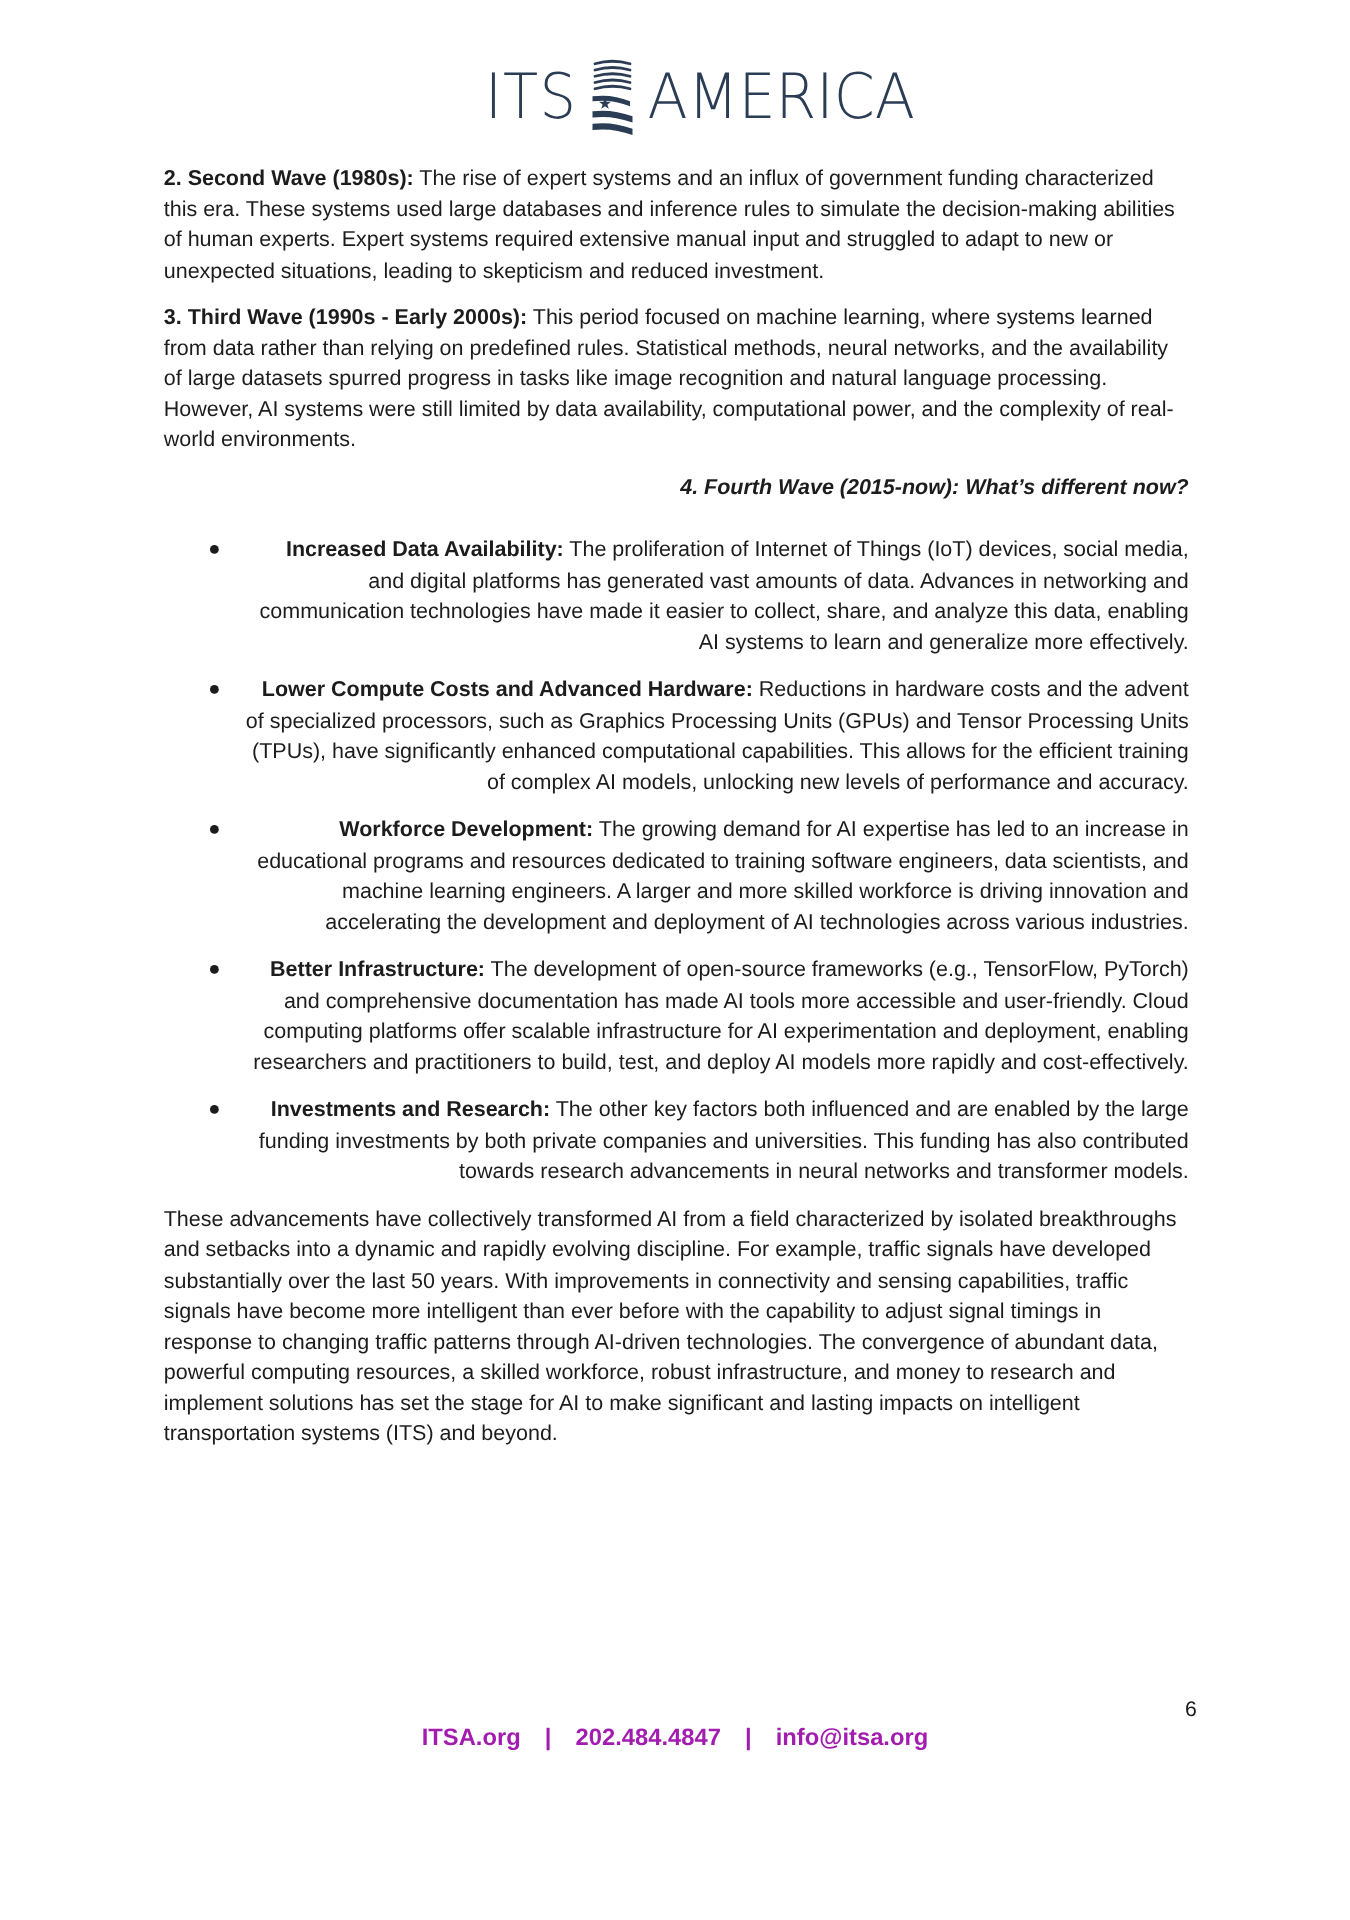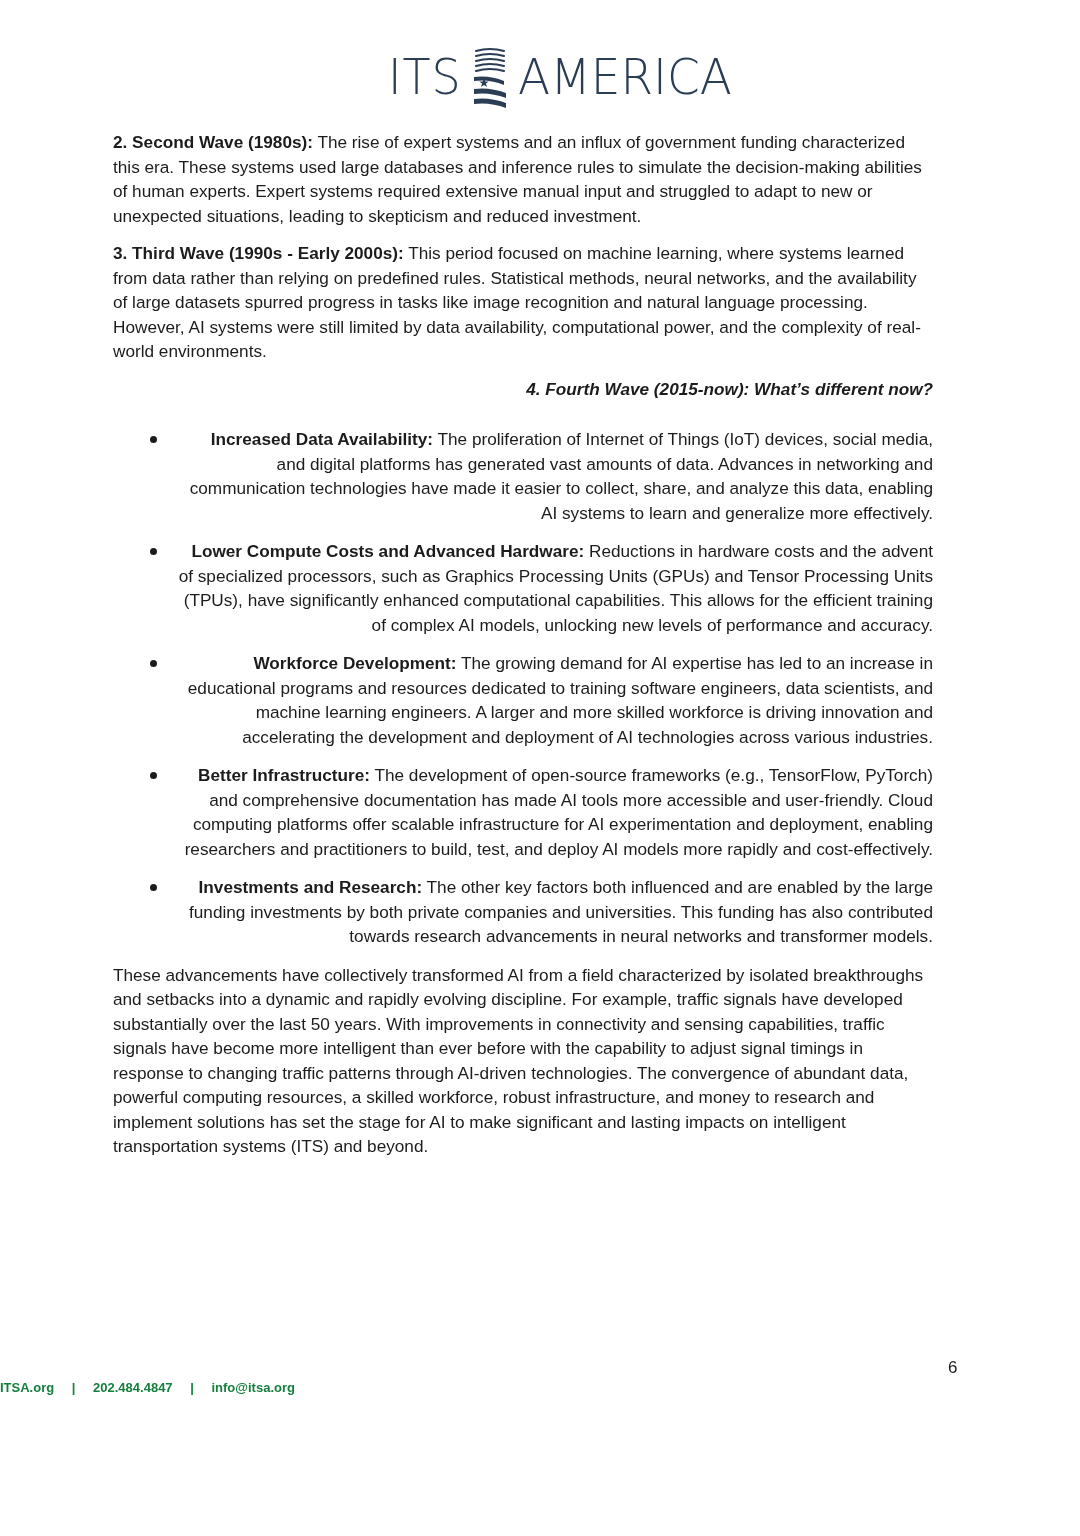--- a/index.html
+++ b/index.html
@@ -50,21 +50,21 @@
       font-size: 50px;
       font-weight: 300;
       letter-spacing: 0px;
       line-height: 1;
       transform: scaleX(0.94);
       transform-origin: left center;
     }
 
     .content {
       position: absolute;
-      left: 113px;
+      left: 131px;
       top: 130px;
       width: 820px;
       font-size: 17.2px;
       line-height: 24.5px;
     }
     p { margin: 0; }
     .para { margin-bottom: 13px; }
     .bold { font-weight: bold; }
     .center-heading {
       text-align: right;
@@ -100,23 +100,24 @@
       left: 948px;
       top: 1358px;
       font-size: 17px;
       color: #1c1c1c;
     }
     .footer {
       position: absolute;
       top: 1380px;
       left: 0;
       width: 1080px;
-      font-size: 13px;
+      text-align: center;
+      font-size: 19px;
       font-weight: bold;
-      color: #15803d;
+      color: #a21caf;
     }
     .footer .sep {
       display: inline-block;
       margin: 0 14px;
     }
   </style>
 </head>
 <body>
 
 <div class="page">

